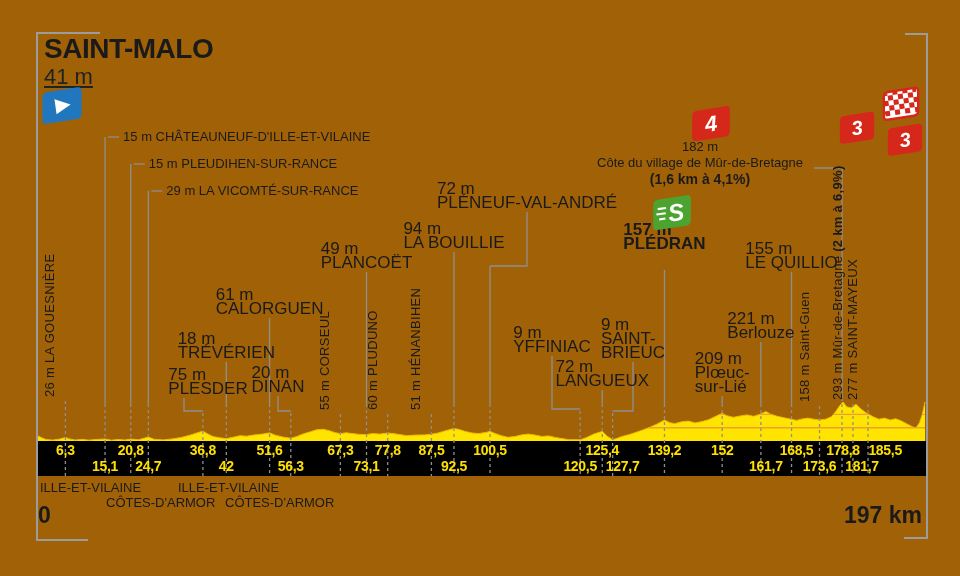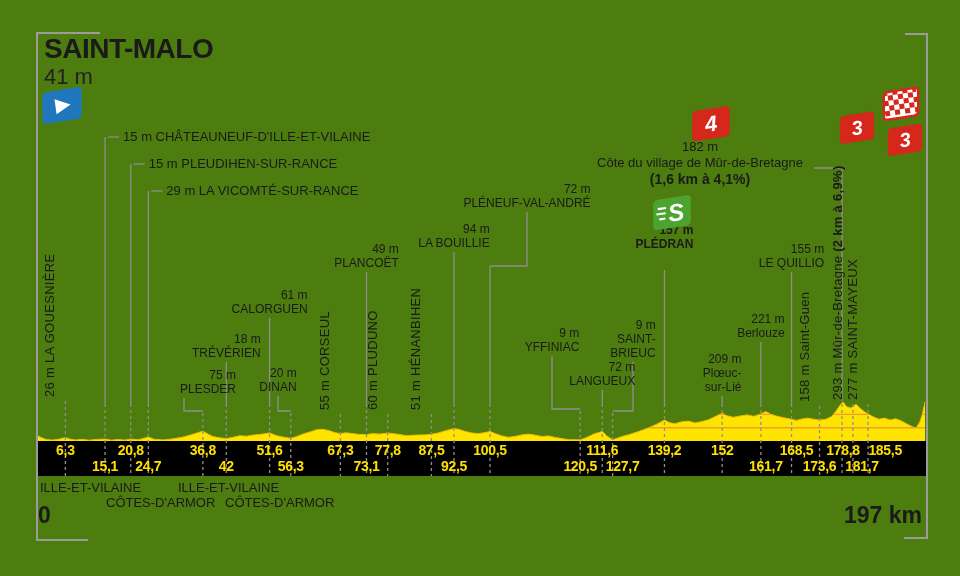--- a/index.html
+++ b/index.html
@@ -1,32 +1,32 @@
 <!DOCTYPE html>
 <html><head>
 <meta charset="utf-8">
 <style>
   html,body{margin:0;padding:0;background:#fff;}
-  #stage{position:relative;width:960px;height:576px;background:#4d7c0f;overflow:hidden;
+  #stage{position:relative;width:960px;height:576px;background:#a16207;overflow:hidden;
          font-family:"Liberation Sans","DejaVu Sans",sans-serif;color:#1a1a1a;}
   svg{display:block}
   #chart-svg{position:absolute;left:0;top:0;}
   
   .hdr-left{position:absolute;left:44px;top:34px;}
   .hdr-left .big{font-size:28px;font-weight:bold;letter-spacing:-0.5px;line-height:30px;}
-  .hdr-left .elev{font-size:22px;line-height:26px;color:#222;}
+  .hdr-left .elev{font-size:22px;line-height:26px;color:#222;text-decoration:underline;}
   .hdr-right{position:absolute;right:38px;top:34px;text-align:right;}
   .hdr-right .l1{font-size:28px;font-weight:bold;letter-spacing:-0.5px;line-height:30px;}
   .hdr-right .l1 .suffix{font-size:20px;}
   .hdr-right .l2{font-size:22px;line-height:26px;}
   .hdr-right .l2 .climb{font-weight:bold;}
   .hdr-right .l2 .elev{font-weight:normal;color:#222;}
   
-  .wp-h{position:absolute;transform:translateX(-50%);text-align:right;
-        font-size:12px;line-height:14px;white-space:nowrap;}
+  .wp-h{position:absolute;transform:translateX(-50%);text-align:left;
+        font-size:17px;line-height:14px;white-space:nowrap;}
   .wp-v{position:absolute;transform:rotate(-90deg);transform-origin:0 100%;
         font-size:13px;line-height:14px;white-space:nowrap;letter-spacing:0.3px;}
   .wp-side{position:absolute;font-size:13px;line-height:14px;white-space:nowrap;}
   
   .cote{position:absolute;transform:translateX(-50%);text-align:center;
         font-size:13px;line-height:16px;white-space:nowrap;}
   .cote .grad{font-weight:bold;font-size:14px;}
   
   .band-num{position:absolute;transform:translateX(-50%);font-size:14px;font-weight:bold;
             letter-spacing:-0.3px;color:#ffe100;line-height:15px;}
@@ -138,21 +138,21 @@
       <div class="band-num" style="left: 387.692px; top: 443px;">77,8</div>
       <div class="wp-v" style="left: 423.416px; top: 396px;">51 m HÉNANBIHEN</div>
       <div class="band-num" style="left: 431.416px; top: 443px;">87,5</div>
       <div class="wp-h" style="left: 453.954px; top: 222px;">94 m<br>LA BOUILLIE</div>
       <div class="band-num" style="left: 453.954px; top: 459px; text-align: right;">92,5</div>
       <div class="wp-h" style="left: 527px; top: 182px;">72 m<br>PLÉNEUF-VAL-ANDRÉ</div>
       <div class="band-num" style="left: 490.015px; top: 443px;">100,5</div>
       <div class="wp-h" style="left: 552px; top: 326px;">9 m<br>YFFINIAC</div>
       <div class="band-num" style="left: 580.168px; top: 459px;">120,5</div>
       <div class="wp-h" style="left: 602.255px; top: 360px;">72 m<br>LANGUEUX</div>
-      <div class="band-num" style="left: 602.255px; top: 443px;">111,6</div>
+      <div class="band-num" style="left: 602.255px; top: 443px;">125,4</div>
       <div class="wp-h" style="left: 633px; top: 318px;">9 m<br>SAINT-<br>BRIEUC</div>
       <div class="band-num" style="left: 622.622px; top: 459px;">127,7</div>
       <div class="wp-h" style="left: 664.46px; top: 223px; font-weight: bold;">157 m<br>PLÉDRAN</div>
       <div class="band-num" style="left: 664.46px; top: 443px;">139,2</div>
       <div class="wp-h" style="left: 722.157px; top: 352px;">209 m<br>Plœuc-<br>sur-Lié</div>
       <div class="band-num" style="left: 722.157px; top: 443px;">152</div>
       <div class="wp-h" style="left: 760.881px; top: 312px;">221 m<br>Berlouze</div>
       <div class="band-num" style="left: 765.881px; top: 459px;">161,7</div>
       <div class="wp-h" style="left: 791.533px; top: 242px;">155 m<br>LE QUILLIO</div>
       <div class="band-num" style="left: 796.533px; top: 443px;">168,5</div>

